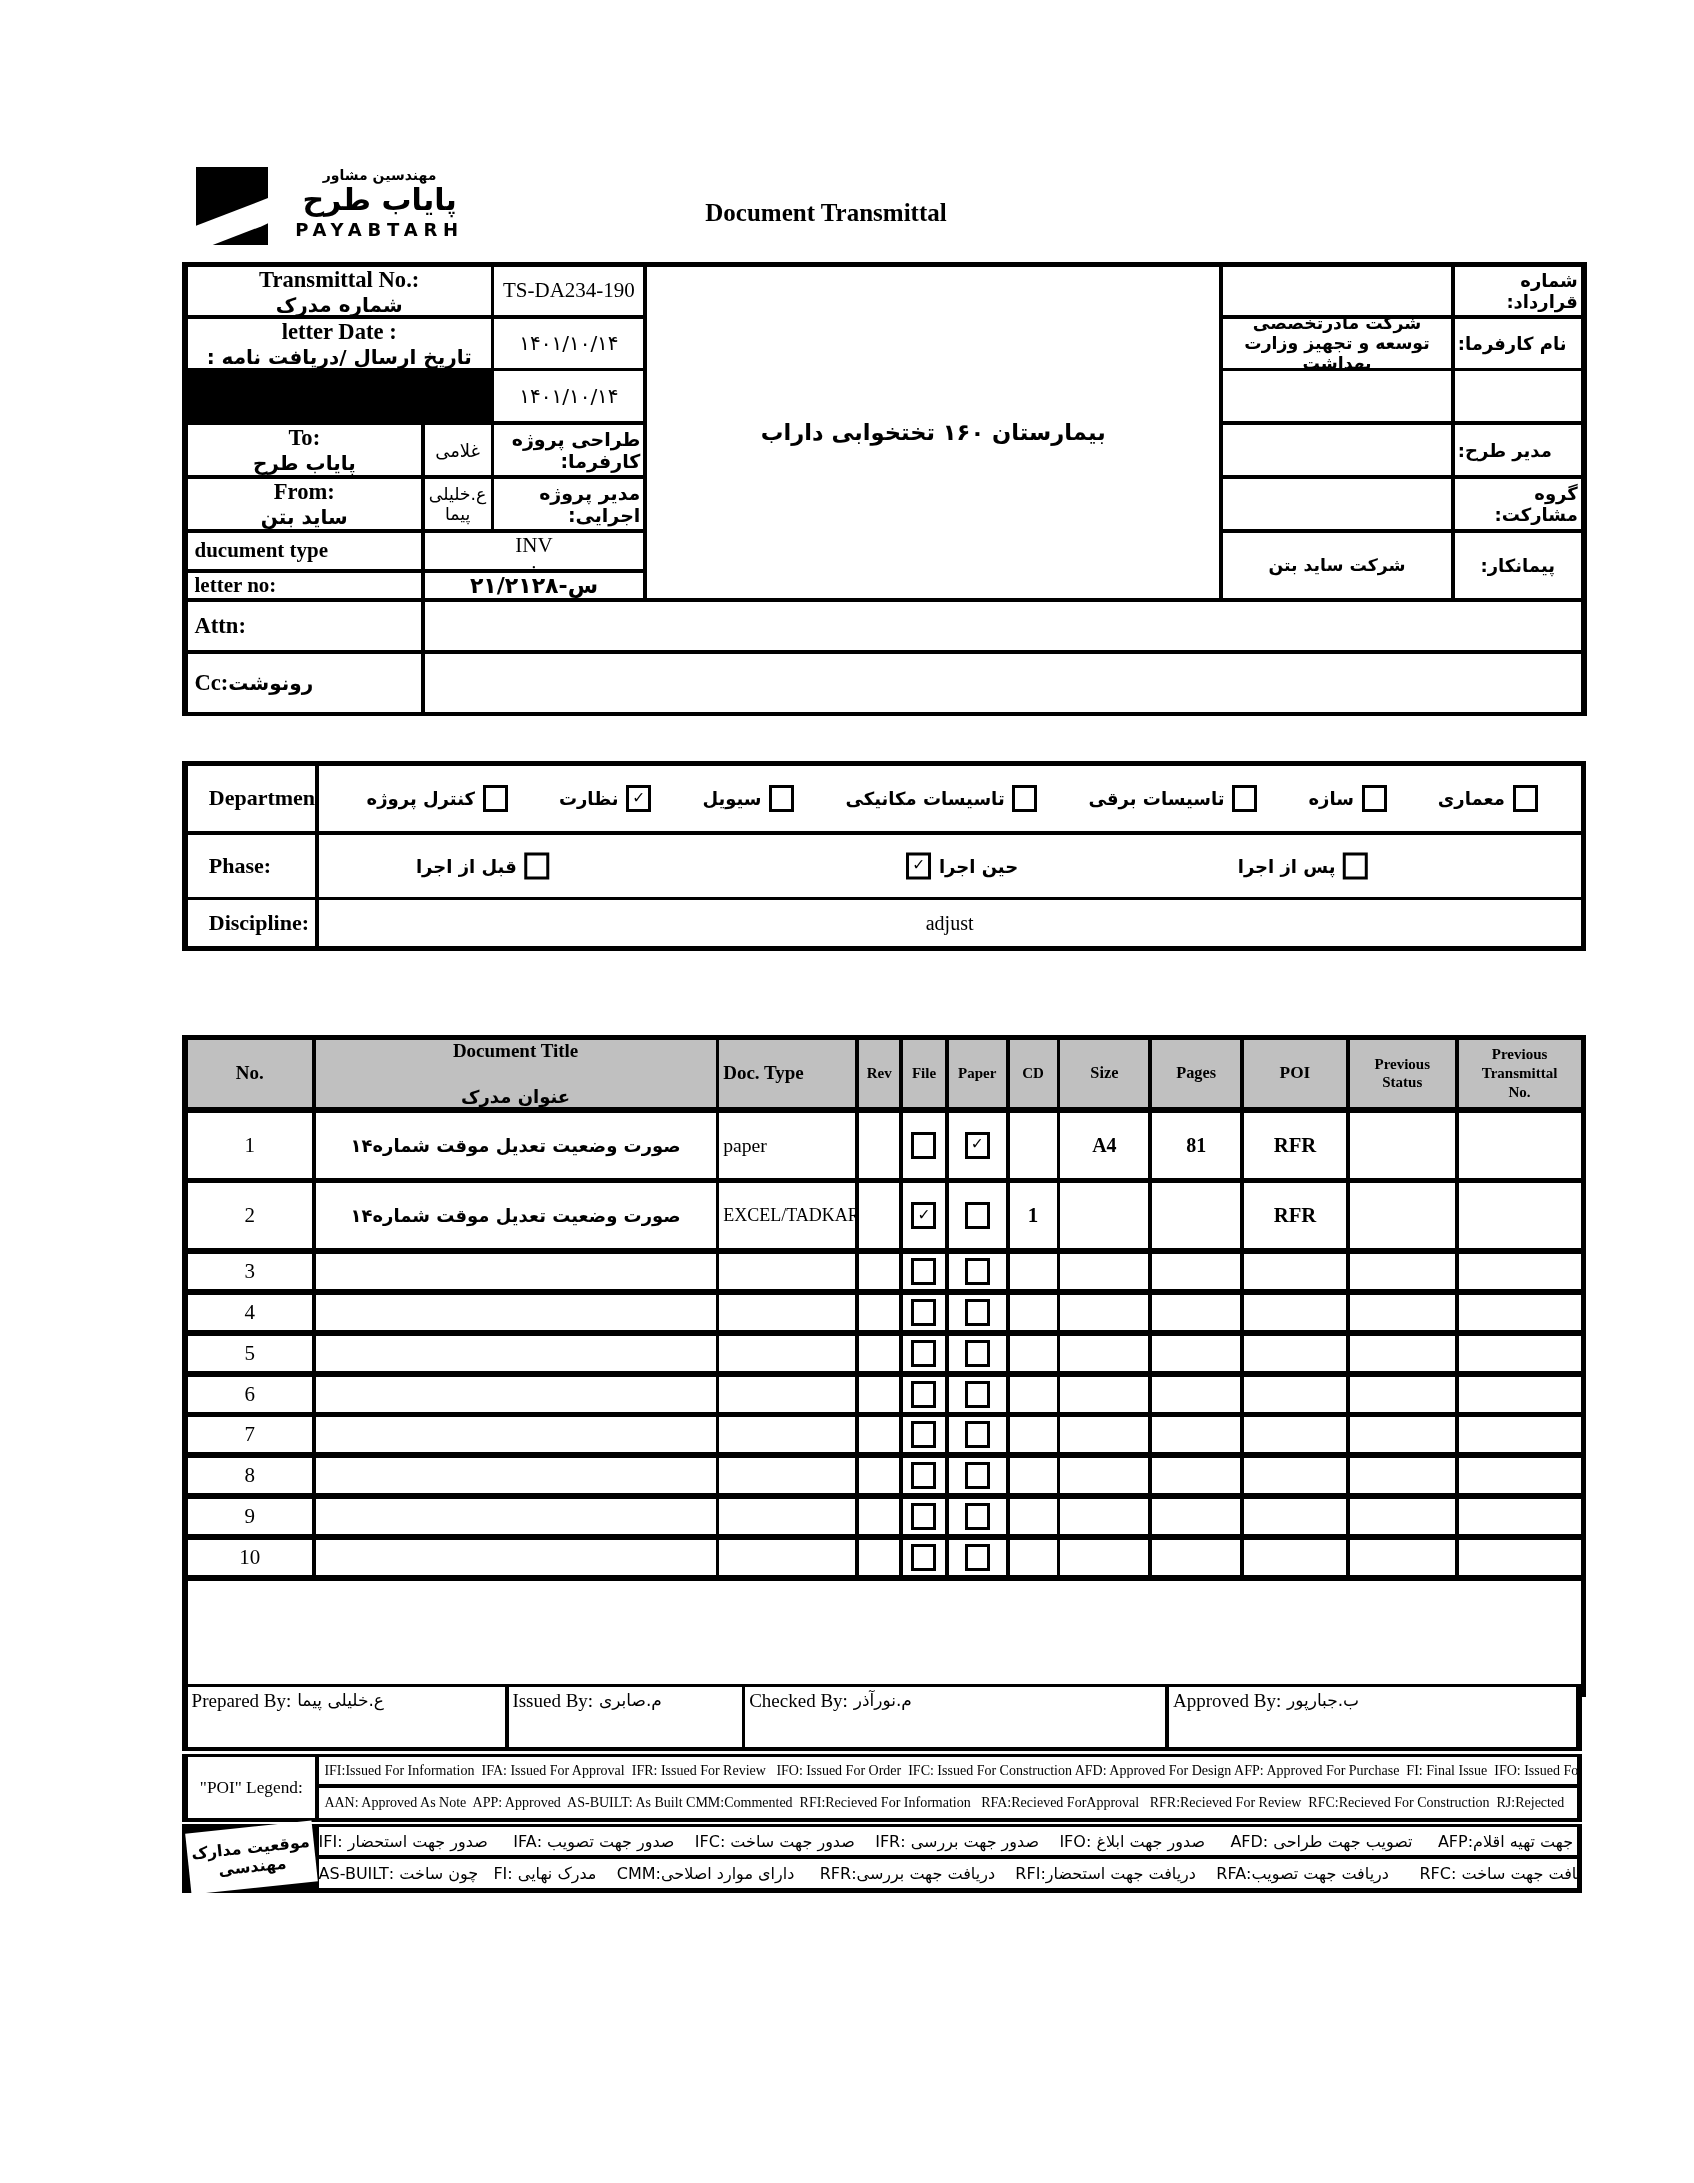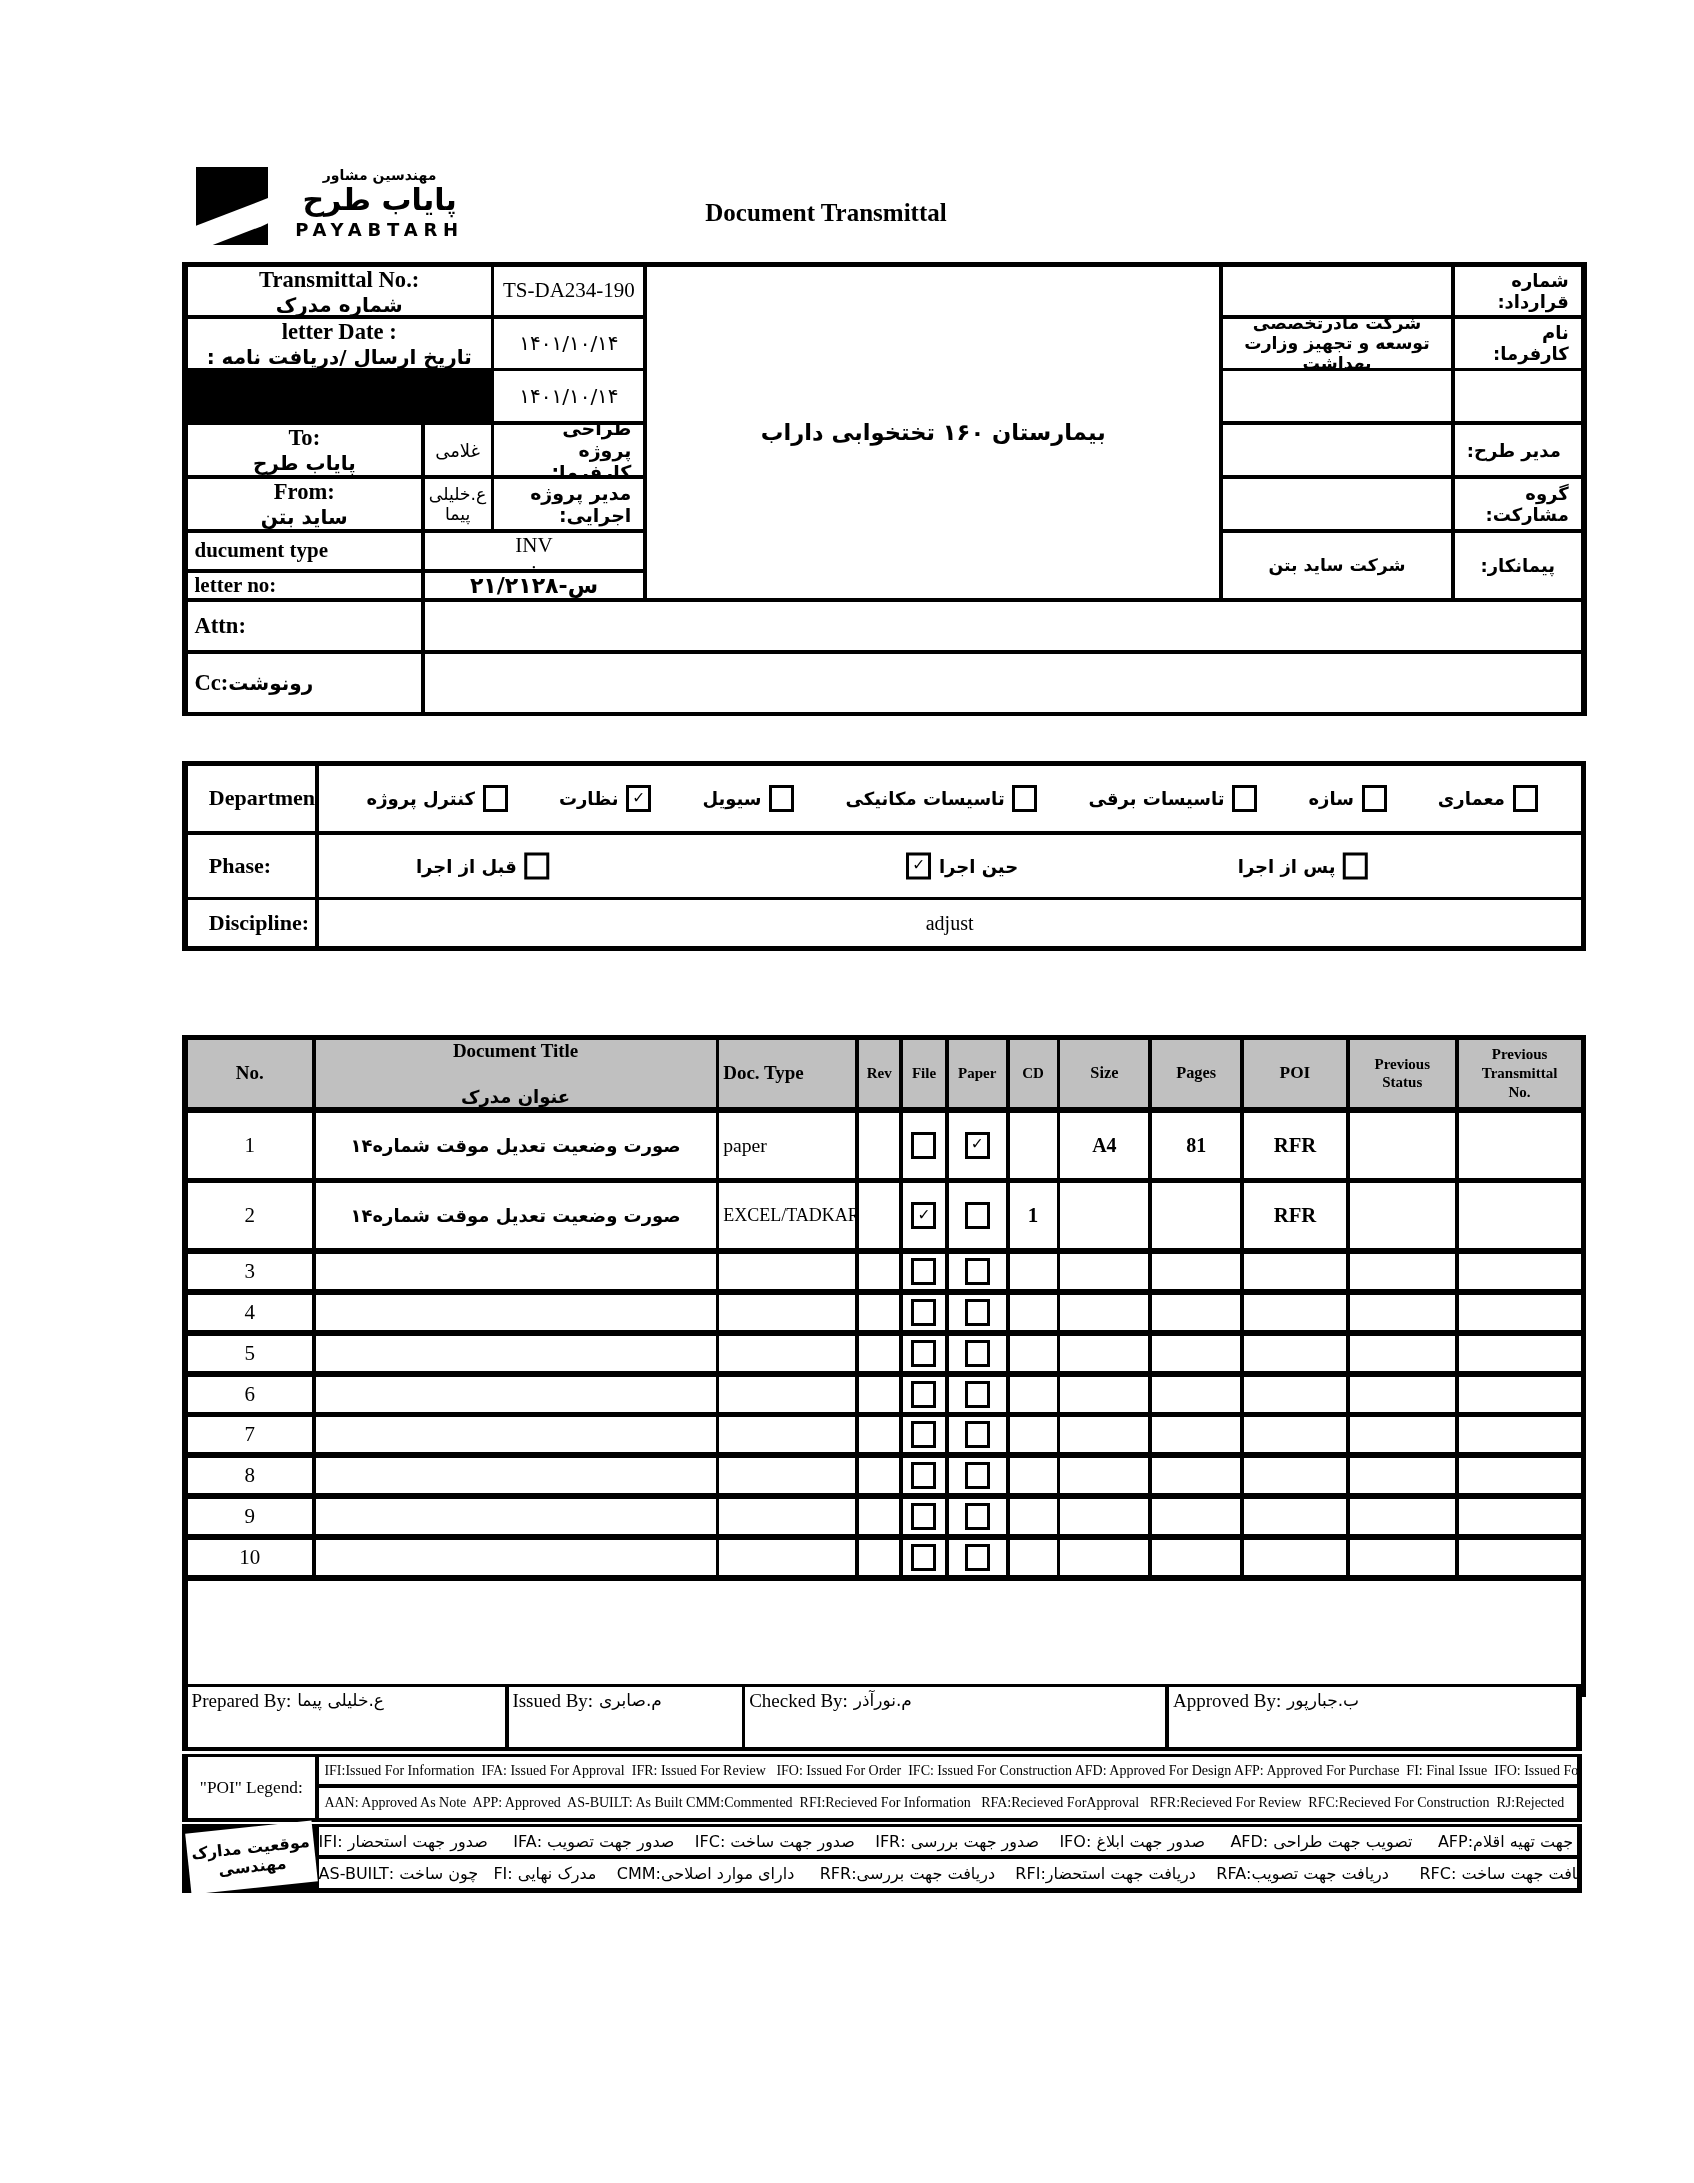--- a/index.html
+++ b/index.html
@@ -31,21 +31,21 @@
   .doc-title{position:absolute;top:199px;left:0;width:1652px;text-align:center;
              font-size:25px;font-weight:bold;}
   
   .header-grid{top:262px;left:182px;padding:4.8px 5.8px;gap:3.8px;
     grid-template-columns:233px 66px 149px 572px 228px 126px;
     grid-template-rows:48px 49px 50px 50px 50px 36px 25.5px 48px 58px;}
   .lblpair{padding:0 6.7px;font-size:22.6px;font-weight:bold;}
   .lblpair .fa{font-size:20px;}
   .val{font-size:21px;}
   .fa-val{font-size:20px;}
-  .rlabel{font-size:18px;font-weight:bold;padding:0 12px;}
+  .rlabel{font-size:18px;font-weight:bold;padding:0 3px;}
   .hosp{font-size:22.6px;font-weight:bold;}
   
   .dept-grid{top:761px;left:182px;padding:4.8px 5.8px;gap:3.8px;
     grid-template-columns:127px 1262px;grid-template-rows:65px 62px 46px;}
   .seclabel{padding-left:21px;font-size:22px;font-weight:bold;}
   .optrow{padding:0 43px 0 48px;justify-content:space-between;}
   .optrow .fa{font-size:18px;font-weight:bold;}
   .phaserow{position:relative;}
   .phaserow .opt{position:absolute;top:50%;transform:translate(-50%,-50%);}
   .phaserow .fa{font-size:18px;font-weight:bold;}

